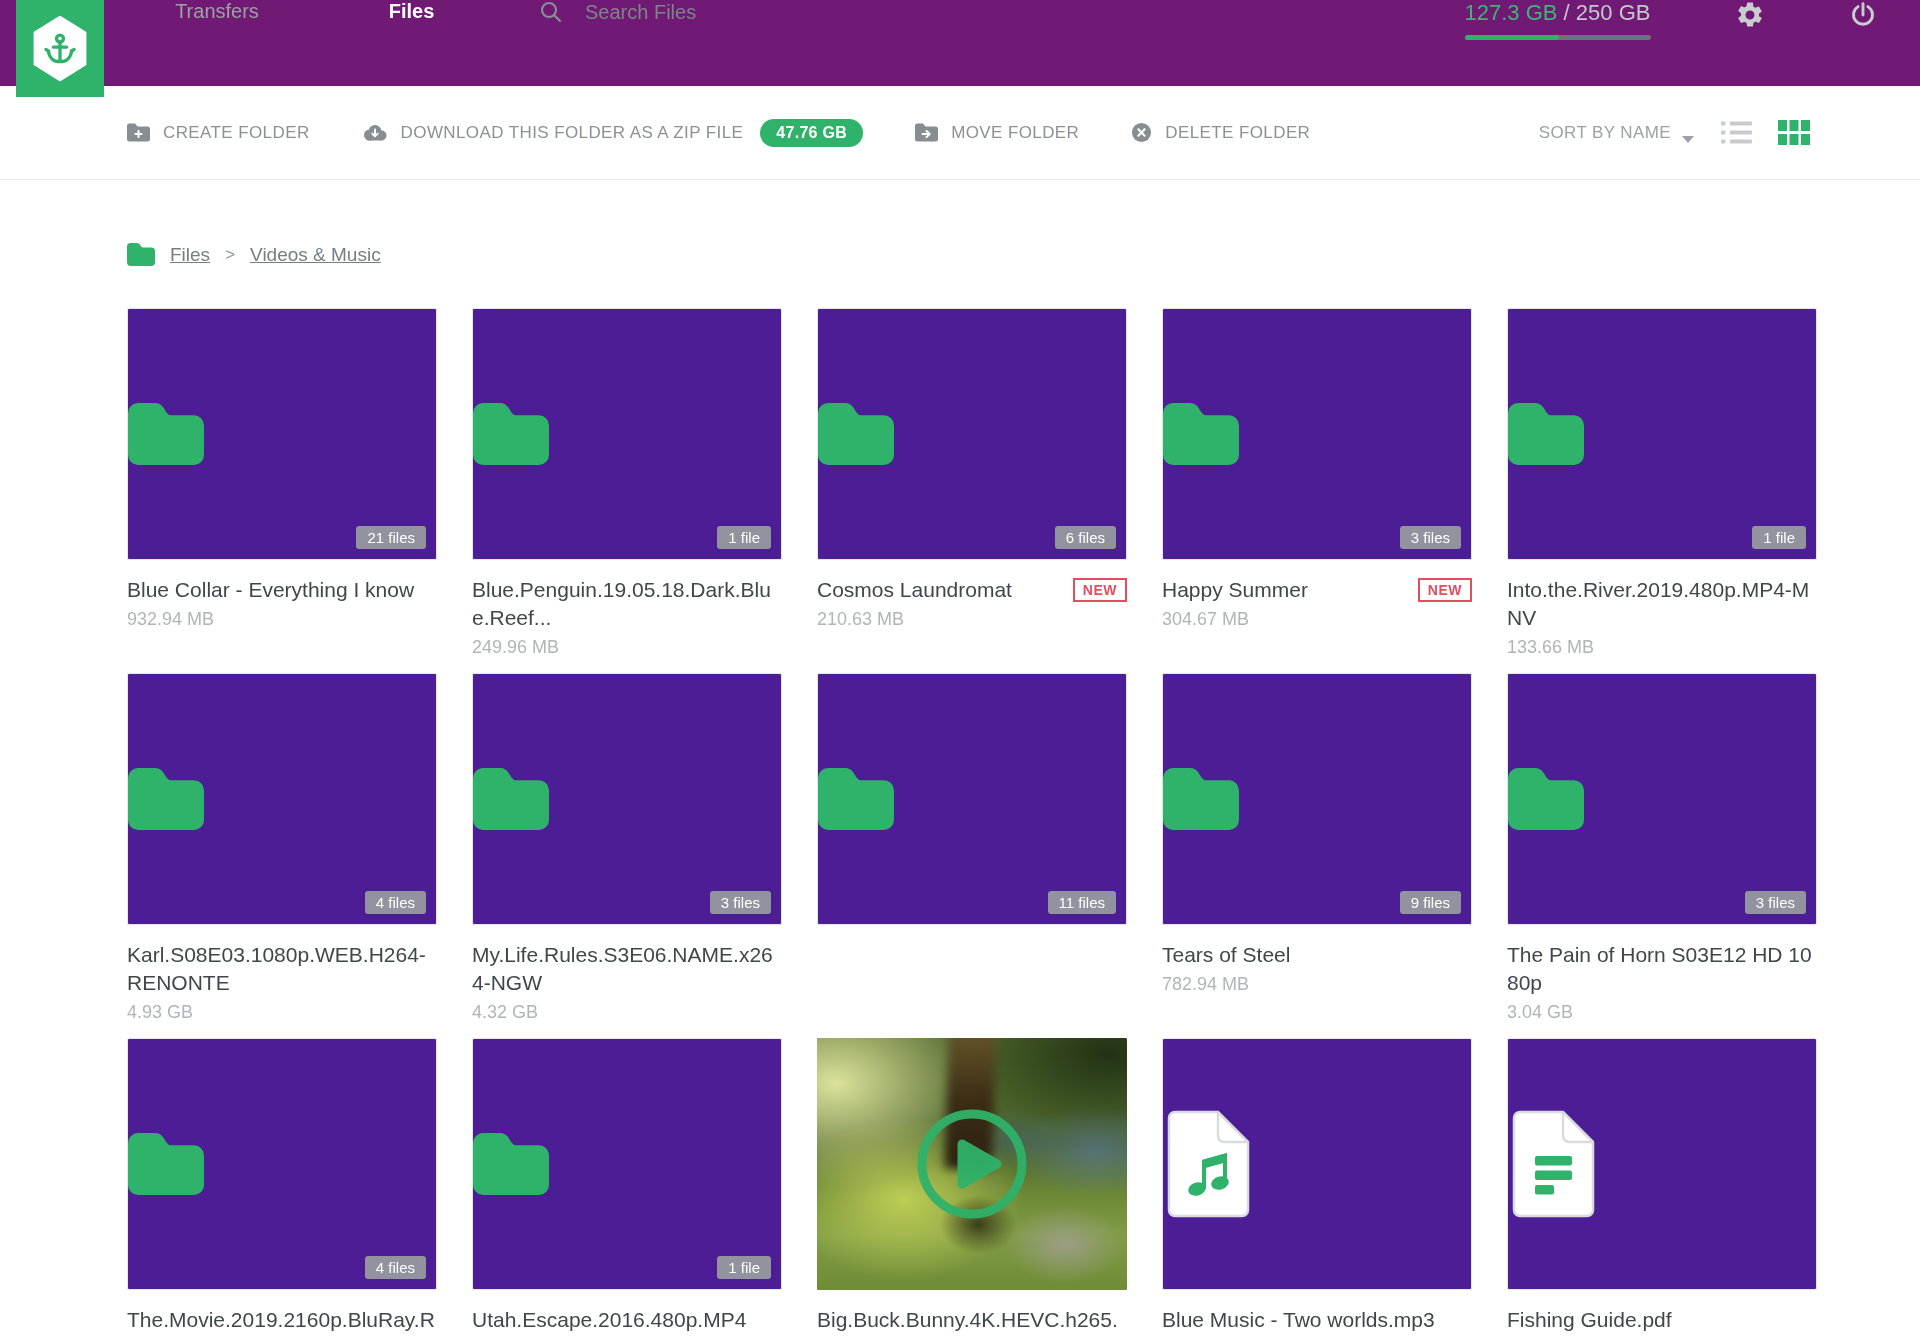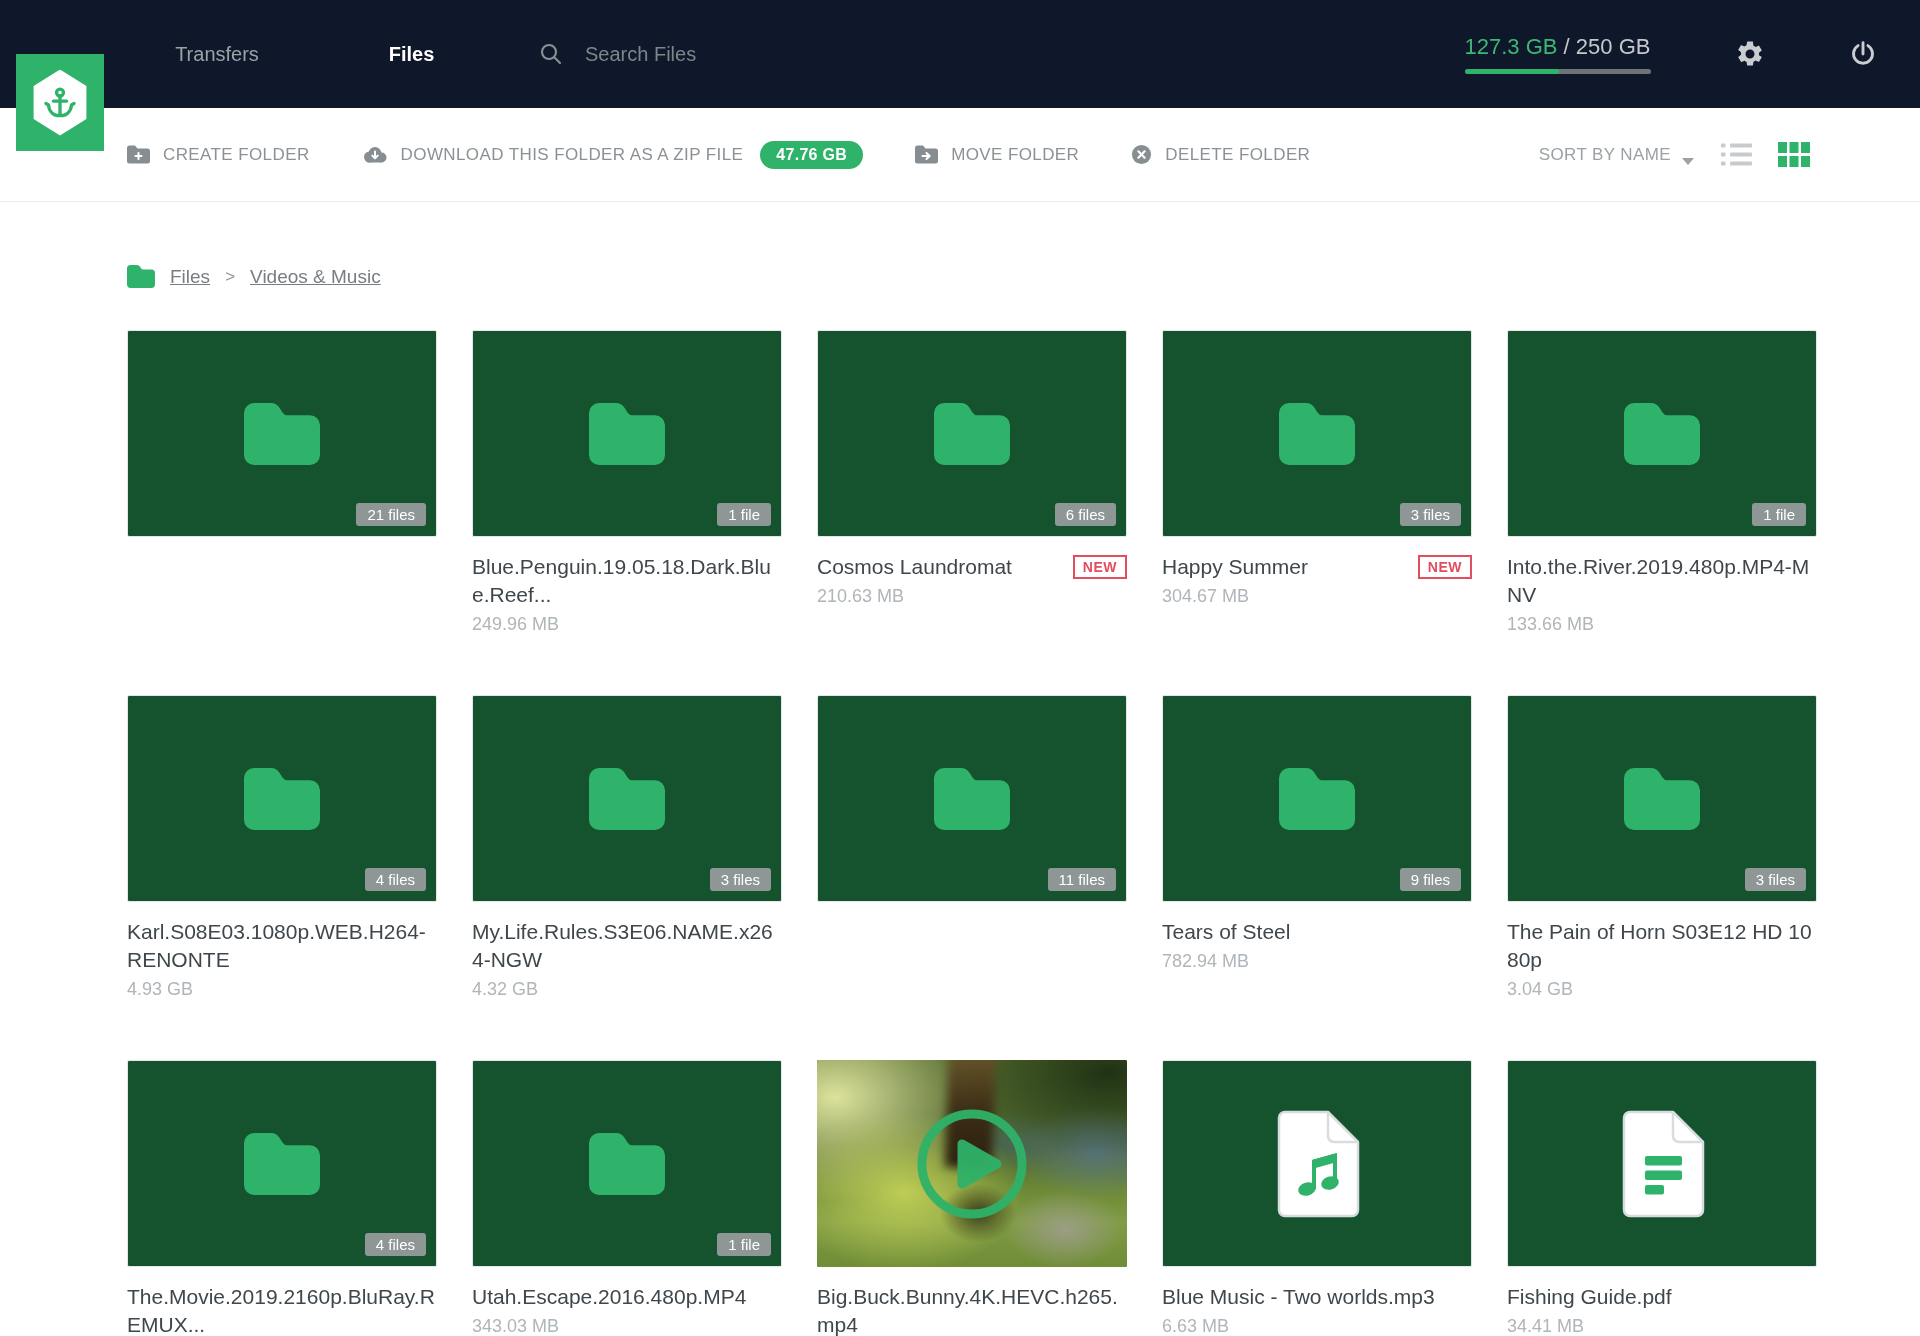--- a/index.html
+++ b/index.html
@@ -1,20 +1,20 @@
 <!DOCTYPE html>
 <html><head>
 <meta charset="utf-8">
 <style>
   * { margin:0; padding:0; box-sizing:border-box; }
   html,body { width:1920px; height:1336px; overflow:hidden; background:#fff;
     font-family:"Liberation Sans","DejaVu Sans",sans-serif; }
 
   
-  .topbar { display:flex; align-items:center; height:108px; background:#0f172a; }
+  .topbar { display:flex; align-items:flex-start; height:86px; background:#701a75; }
   .vdiv { width:1px; background:#2A2E30; }
   .logo-wrap { width:104px; position:relative; cursor:pointer; }
   .logo-square { position:absolute; left:16px; top:0; width:88px; height:97px;
     background:#2FB269; display:flex; align-items:center; justify-content:center; }
   .hex { width:60px; height:66px; background:#fff; display:flex; align-items:center; justify-content:center;
     clip-path:polygon(50% 0%, 94% 25%, 94% 75%, 50% 100%, 6% 75%, 6% 25%); }
   .tabcell { display:flex; align-items:center; justify-content:center; cursor:pointer;
     color:#9BA1A4; font-size:20px; }
   .tabcell.transfers { width:226px; }
   .tabcell.files { width:161px; color:#FFFFFF; font-weight:bold; }
@@ -50,23 +50,23 @@
 
   
   .content { padding:0 103px 0 127px; }
   .breadcrumb { margin-top:63px; display:flex; align-items:center; gap:15px;
     font-size:19px; color:#767E83; }
   .crumb { text-decoration:underline; cursor:pointer; }
   .crumb-sep { font-size:17px; color:#8B9296; }
 
   .grid { margin-top:42px; display:grid; grid-template-columns:repeat(5,310px); column-gap:35px; }
   .cell { height:365px; }
-  .thumb { position:relative; width:310px; height:207px; background:#14532d;
+  .thumb { position:relative; width:310px; height:252px; background:#4c1d95;
     border:1px solid #E4E7E9; border-radius:2px; display:flex; align-items:center;
-    justify-content:center; cursor:pointer; overflow:hidden; }
+    cursor:pointer; overflow:hidden; }
   .count-badge { position:absolute; right:10px; bottom:10px; background:rgba(152,156,158,0.93);
     color:#fff; font-size:15px; padding:4px 11px; border-radius:3px; line-height:1; }
   .meta { margin-top:16px; }
   .nameline { display:flex; justify-content:space-between; align-items:center; }
   .fname { font-size:21px; line-height:28px; color:#3F474C; word-break:break-all; cursor:pointer; }
   .new-badge { border:2px solid #E04E60; color:#E04E60; font-size:14px; font-weight:bold;
     padding:2px 8px; border-radius:0; letter-spacing:0.5px; line-height:1.2; flex:none; margin-left:10px; }
   .fsize { margin-top:5px; font-size:18px; color:#AFB5B9; }
 
   
@@ -217,20 +217,26 @@
   </div>
 
   <div class="grid" id="grid">
       <div class="cell">
         <div class="thumb folder">
           <svg width="76" height="62" viewBox="0 0 76 62">
             <path fill="#2FB269" d="M0,10 A10,10 0 0 1 10,0 H27 A10,10 0 0 1 35.5,4.7 L38.5,9.5 A6,6 0 0 0 43.5,12.3 H66 A10,10 0 0 1 76,22.3 V52 A10,10 0 0 1 66,62 H10 A10,10 0 0 1 0,52 Z"></path>
           </svg>
           <span class="count-badge">21 files</span>
         </div>
+        <div class="meta">
+          <div class="nameline">
+            <span class="fname">Blue Collar - Everything I know</span>
+          </div>
+          <div class="fsize">932.94 MB</div>
+        </div>
       </div>
       <div class="cell">
         <div class="thumb folder">
           <svg width="76" height="62" viewBox="0 0 76 62">
             <path fill="#2FB269" d="M0,10 A10,10 0 0 1 10,0 H27 A10,10 0 0 1 35.5,4.7 L38.5,9.5 A6,6 0 0 0 43.5,12.3 H66 A10,10 0 0 1 76,22.3 V52 A10,10 0 0 1 66,62 H10 A10,10 0 0 1 0,52 Z"></path>
           </svg>
           <span class="count-badge">1 file</span>
         </div>
         <div class="meta">
           <div class="nameline">

